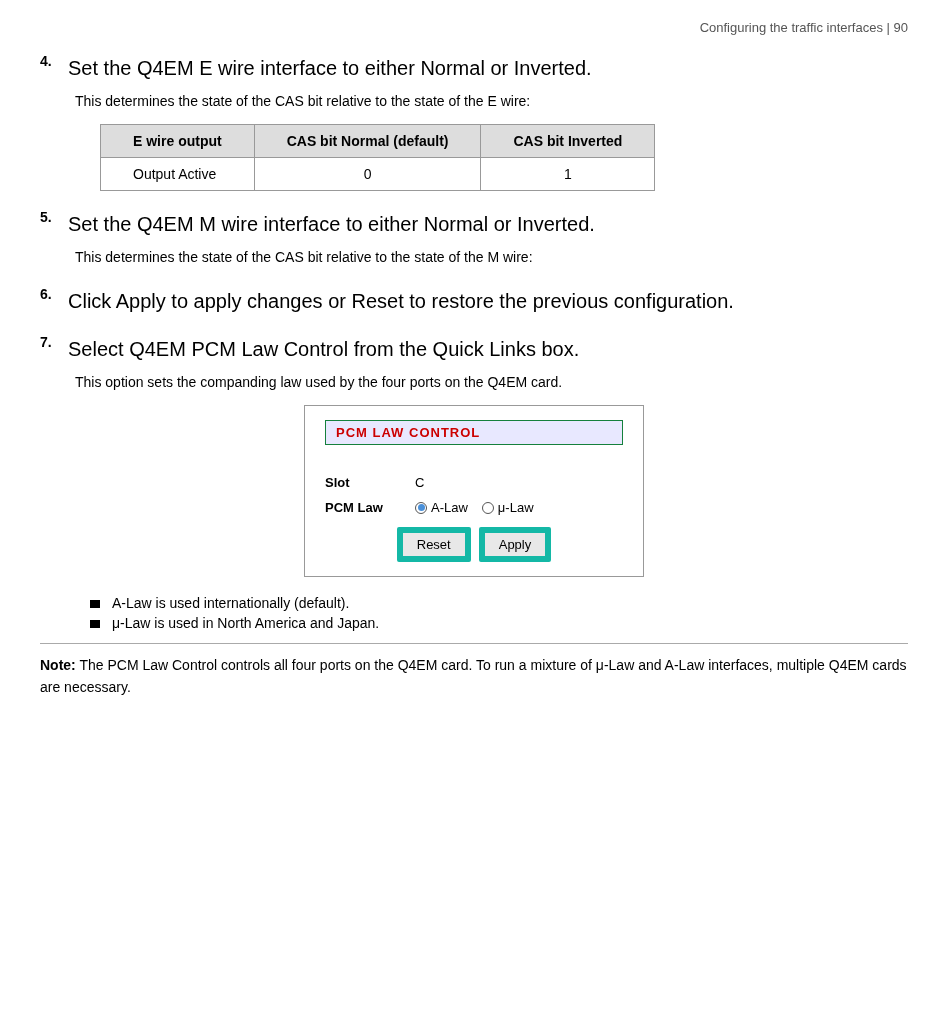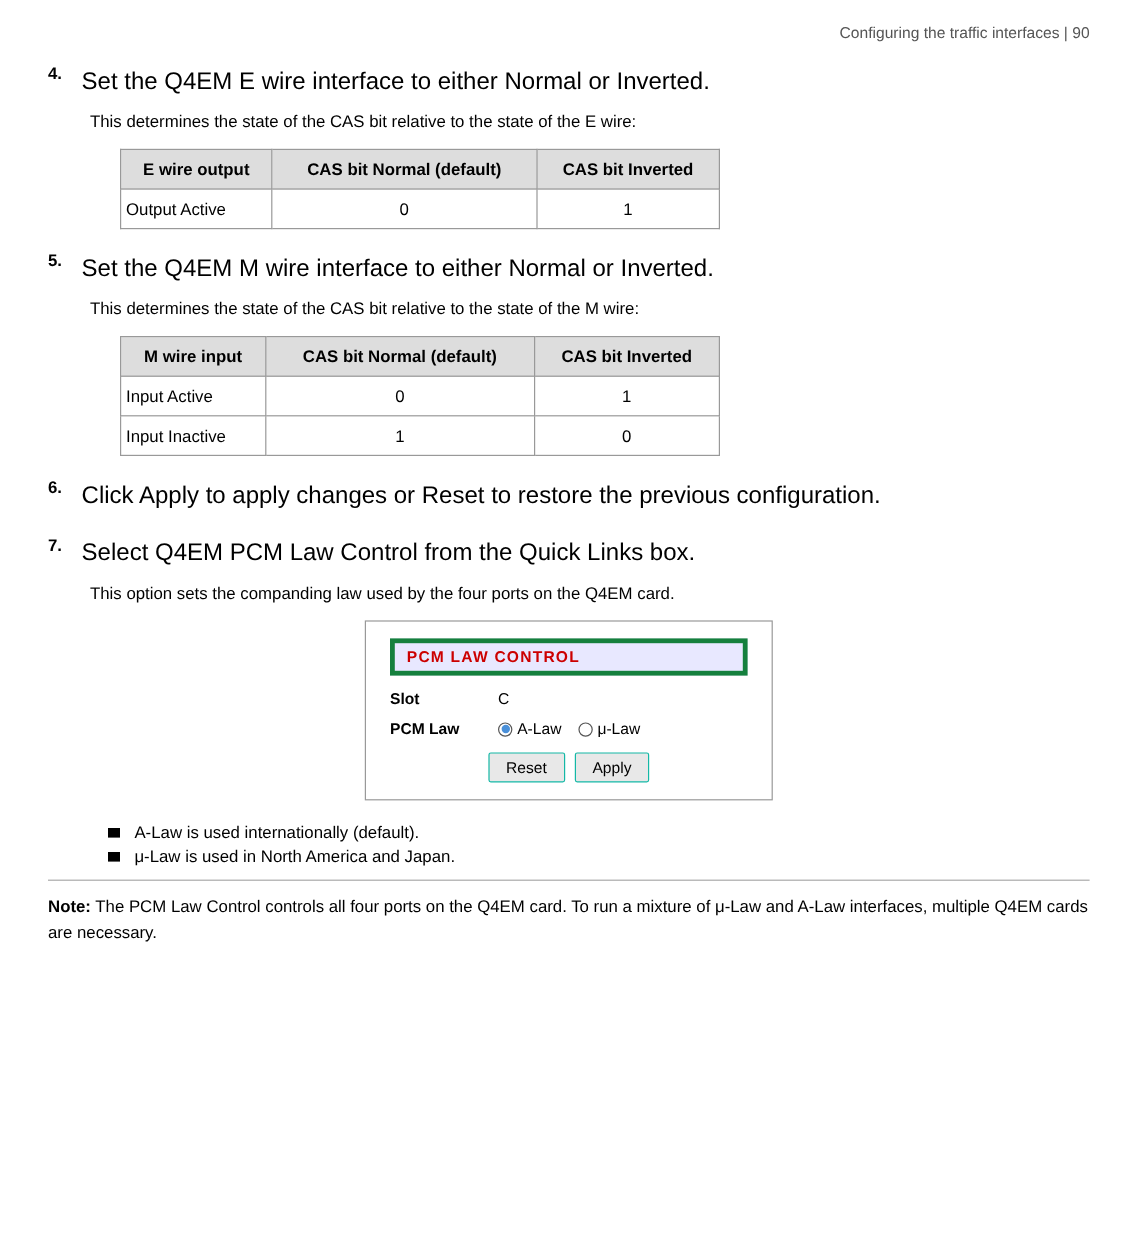--- a/index.html
+++ b/index.html
@@ -43,21 +43,21 @@
       margin-bottom: 12px;
     }
     table.data-table {
       border-collapse: collapse;
       margin-left: 60px;
       margin-bottom: 18px;
       min-width: 500px;
     }
     table.data-table th, table.data-table td {
       border: 1px solid #999;
-      padding: 8px 4px;
+      padding: 8px 32px;
       text-align: center;
       font-size: 14px;
     }
     table.data-table th {
       background: #ddd;
       font-weight: bold;
     }
     table.data-table td:first-child {
       text-align: left;
     }
@@ -67,27 +67,27 @@
       margin: 10px 0 18px 0;
     }
     .pcm-inner {
       border: 1px solid #999;
       padding: 14px 20px 14px 20px;
       width: 340px;
       background: #fff;
     }
     .pcm-title {
       background: #e8e8ff;
-      border: 4px solid #15803d;
+      border: 1px solid #15803d;
       padding: 4px 10px;
       font-weight: bold;
       font-size: 13px;
       color: #333;
       letter-spacing: 1px;
-      margin-bottom: 12px;
+      margin-bottom: 30px;
       display: inline-block;
       width: 100%;
     }
     .pcm-title span {
       color: #e00;
       font-weight: bold;
     }
     .pcm-row {
       display: flex;
       align-items: center;
@@ -128,21 +128,21 @@
       border-radius: 50%;
       background: #4a90d9;
     }
     .pcm-buttons {
       display: flex;
       gap: 8px;
       margin-top: 12px;
       justify-content: center;
     }
     .pcm-btn {
-      border: 1px solid #14b8a6;
+      border: 6px solid #14b8a6;
       background: #e8e8e8;
       padding: 4px 14px;
       font-size: 13px;
       cursor: pointer;
       border-radius: 2px;
     }
     .bullet-list {
       margin-left: 50px;
       margin-bottom: 12px;
     }
@@ -202,41 +202,20 @@
       </tbody>
   </table>
 </div>
 
 <div class="section">
   <div class="step-row">
     <span class="step-num">5.</span>
     <span class="step-text">Set the Q4EM M wire interface to either Normal or Inverted.</span>
   </div>
   <div class="sub-text">This determines the state of the CAS bit relative to the state of the M wire:</div>
-  <table class="data-table">
-    <thead>
-      <tr>
-        <th>M wire input</th>
-        <th>CAS bit Normal (default)</th>
-        <th>CAS bit Inverted</th>
-      </tr>
-    </thead>
-    <tbody id="step5-tbody">
-        <tr>
-          <td>Input Active</td>
-          <td>0</td>
-          <td>1</td>
-        </tr>
-        <tr>
-          <td>Input Inactive</td>
-          <td>1</td>
-          <td>0</td>
-        </tr>
-      </tbody>
-  </table>
 </div>
 
 <div class="section">
   <div class="step-row">
     <span class="step-num">6.</span>
     <span class="step-text">Click Apply to apply changes or Reset to restore the previous configuration.</span>
   </div>
 </div>
 
 <div class="section">

